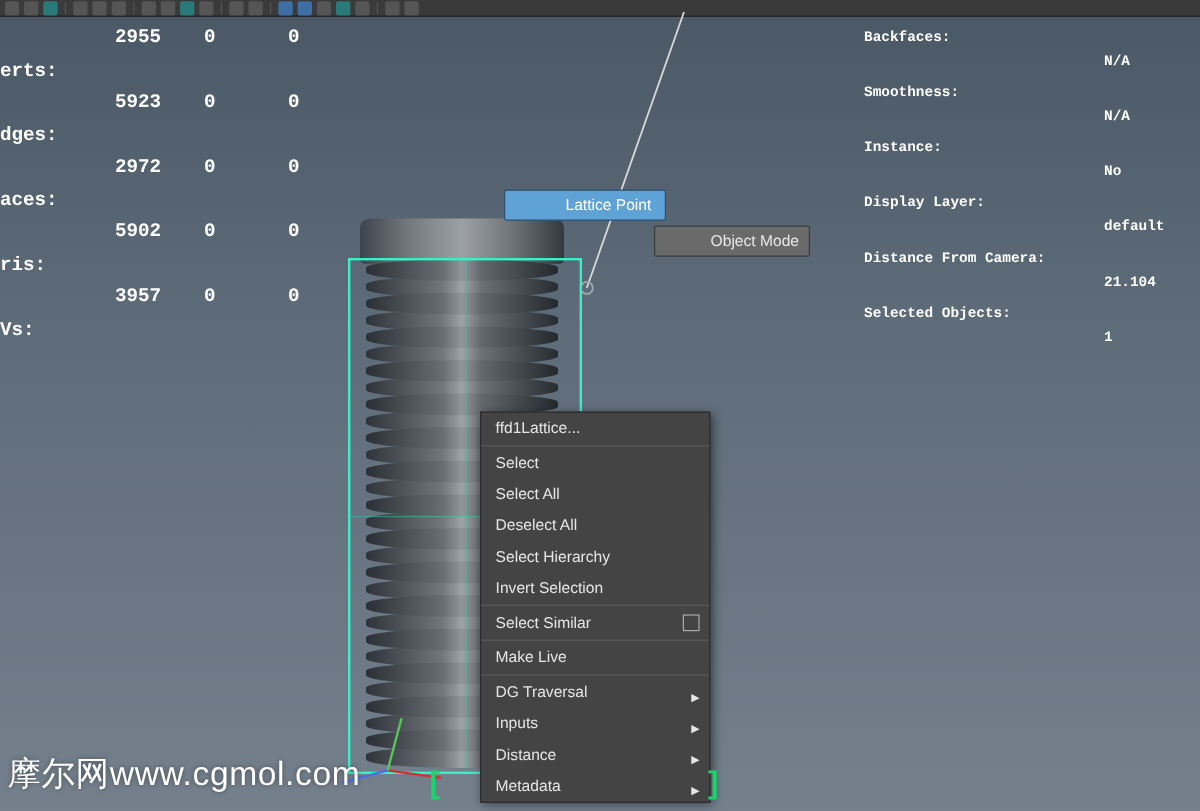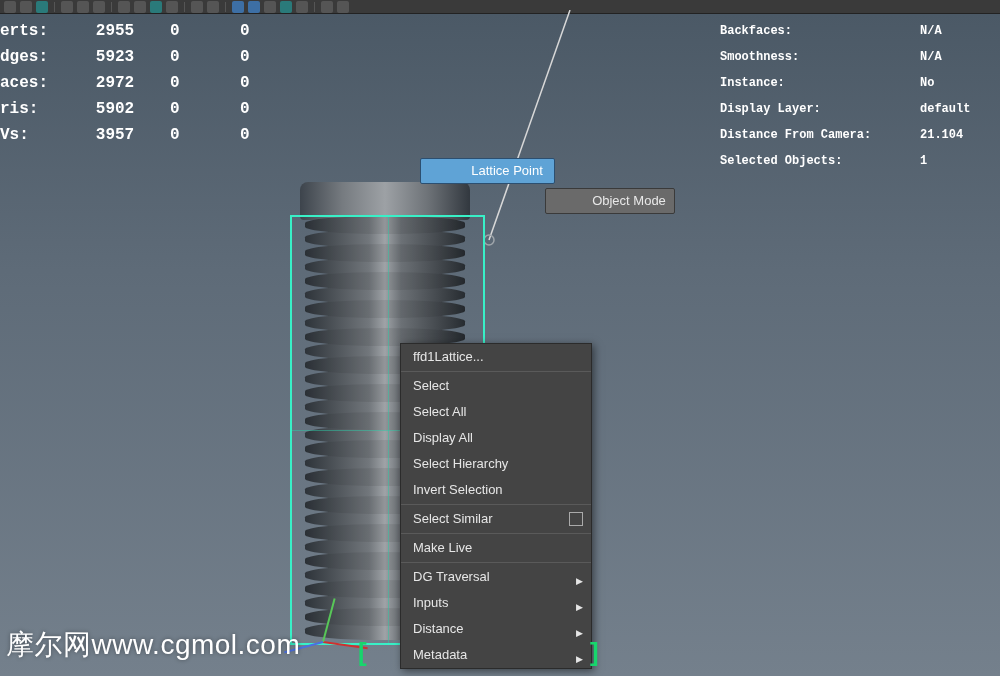--- a/index.html
+++ b/index.html
@@ -40,38 +40,38 @@
 .stats-left {
   position: absolute;
   top: 18px; left: 0;
   font-family: "Courier New", monospace;
   font-size: 16px;
   font-weight: bold;
   color: #ffffff;
   line-height: 26px;
 }
 .stats-left .row { display: flex; }
-.stats-left .lbl { width: 60px; }
+.stats-left .lbl { width: 60px; margin-top: 28px; }
 .stats-left .c1 { width: 110px; text-align: center; }
 .stats-left .c2 { width: 70px; text-align: left; }
 .stats-left .c3 { width: 40px; text-align: left; }
 
 
 .stats-right {
   position: absolute;
   top: 18px; right: 20px;
   font-family: "Courier New", monospace;
   font-size: 12px;
   font-weight: bold;
   color: #ffffff;
   line-height: 26px;
 }
 .stats-right .row { display: flex; }
 .stats-right .lbl { width: 200px; }
-.stats-right .val { min-width: 60px; }
+.stats-right .val { min-width: 60px; margin-top: 20px; }
 
 
 .lattice-btn {
   position: absolute;
   top: 158px; left: 420px;
   width: 135px; height: 26px;
   background: #5fa3d6;
   border: 1px solid #2c4f70;
   color: #fff;
   font-size: 13px;
@@ -343,21 +343,21 @@
 </div>
 
 <div class="lattice-btn">Lattice Point</div>
 <div class="objmode-btn">Object Mode</div>
 
 <div class="context-menu">
   <div class="item">ffd1Lattice...</div>
   <div class="divider"></div>
   <div class="item">Select</div>
   <div class="item">Select All</div>
-  <div class="item">Display All</div>
+  <div class="item">Deselect All</div>
   <div class="item">Select Hierarchy</div>
   <div class="item">Invert Selection</div>
   <div class="divider"></div>
   <div class="item checkbox">Select Similar</div>
   <div class="divider"></div>
   <div class="item">Make Live</div>
   <div class="divider"></div>
   <div class="item arrow">DG Traversal</div>
   <div class="item arrow">Inputs</div>
   <div class="item arrow">Distance</div>

